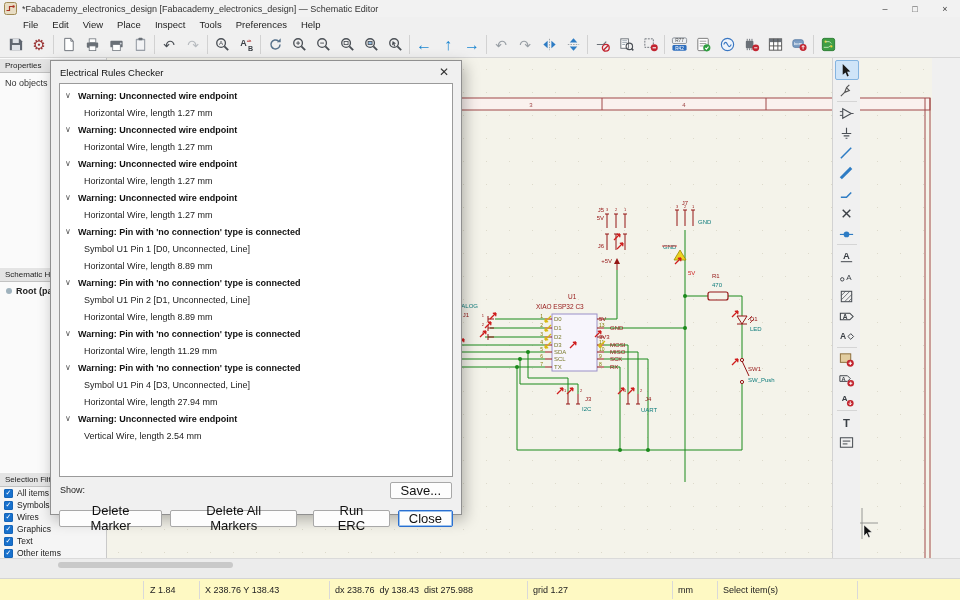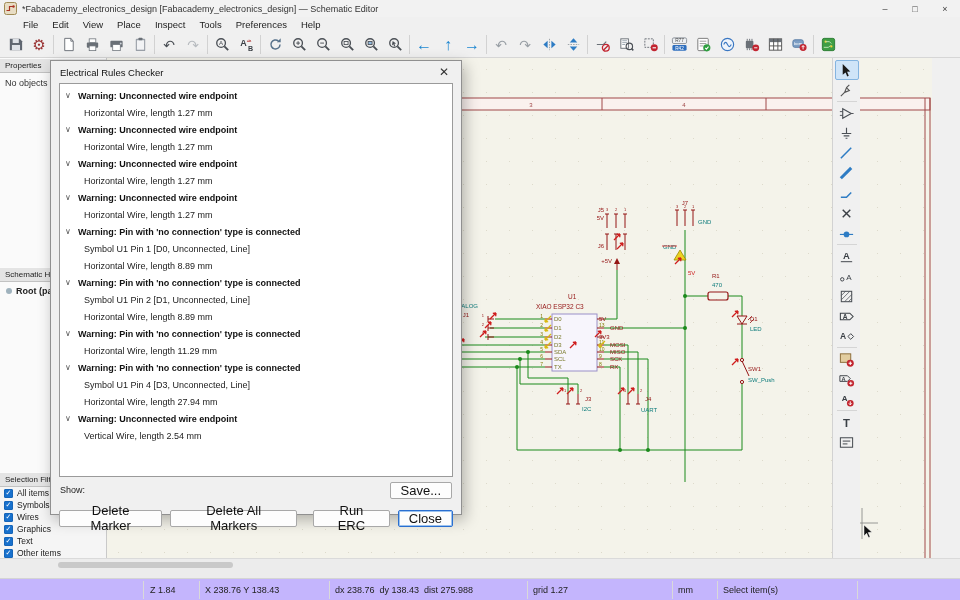--- a/index.html
+++ b/index.html
@@ -90,21 +90,21 @@
   .btn.default { border:1px solid #2a6fd0; box-shadow:0 0 0 1px #9cc3ef inset; }
   .dlg-buttons { height:28px; display:flex; align-items:center; padding:2px 8px 0 8px; gap:8px; }
   .spacer { flex:1; }
 
   
   .scrollstrip { position:absolute; top:558px; left:0; width:960px; height:20px;
     background:#ececec; border-top:1px solid #dadada; }
   .scroll-thumb { position:absolute; left:58px; top:3px; width:175px; height:6px;
     background:#c9c9c9; border-radius:3px; }
   .statusbar { position:absolute; top:578px; left:0; width:960px; height:22px;
-    background:#c4b5fd; border-top:1px solid #d4d4d4; font-size:9px; color:#222; }
+    background:#fef9c3; border-top:1px solid #d4d4d4; font-size:9px; color:#222; }
   .statusbar span { position:absolute; top:6px; white-space:pre; }
   .sb-sep { position:absolute; top:2px; width:1px; height:18px; background:#d9d9d9; }
 </style>
 </head>
 <body>
 
 <div class="titlebar">
   <span class="app-icon">
     <svg viewBox="0 0 13 13" width="13" height="13">
         <rect x="0.5" y="0.5" width="12" height="12" rx="2" fill="#e8ddc4" stroke="#a08b55"></rect>

